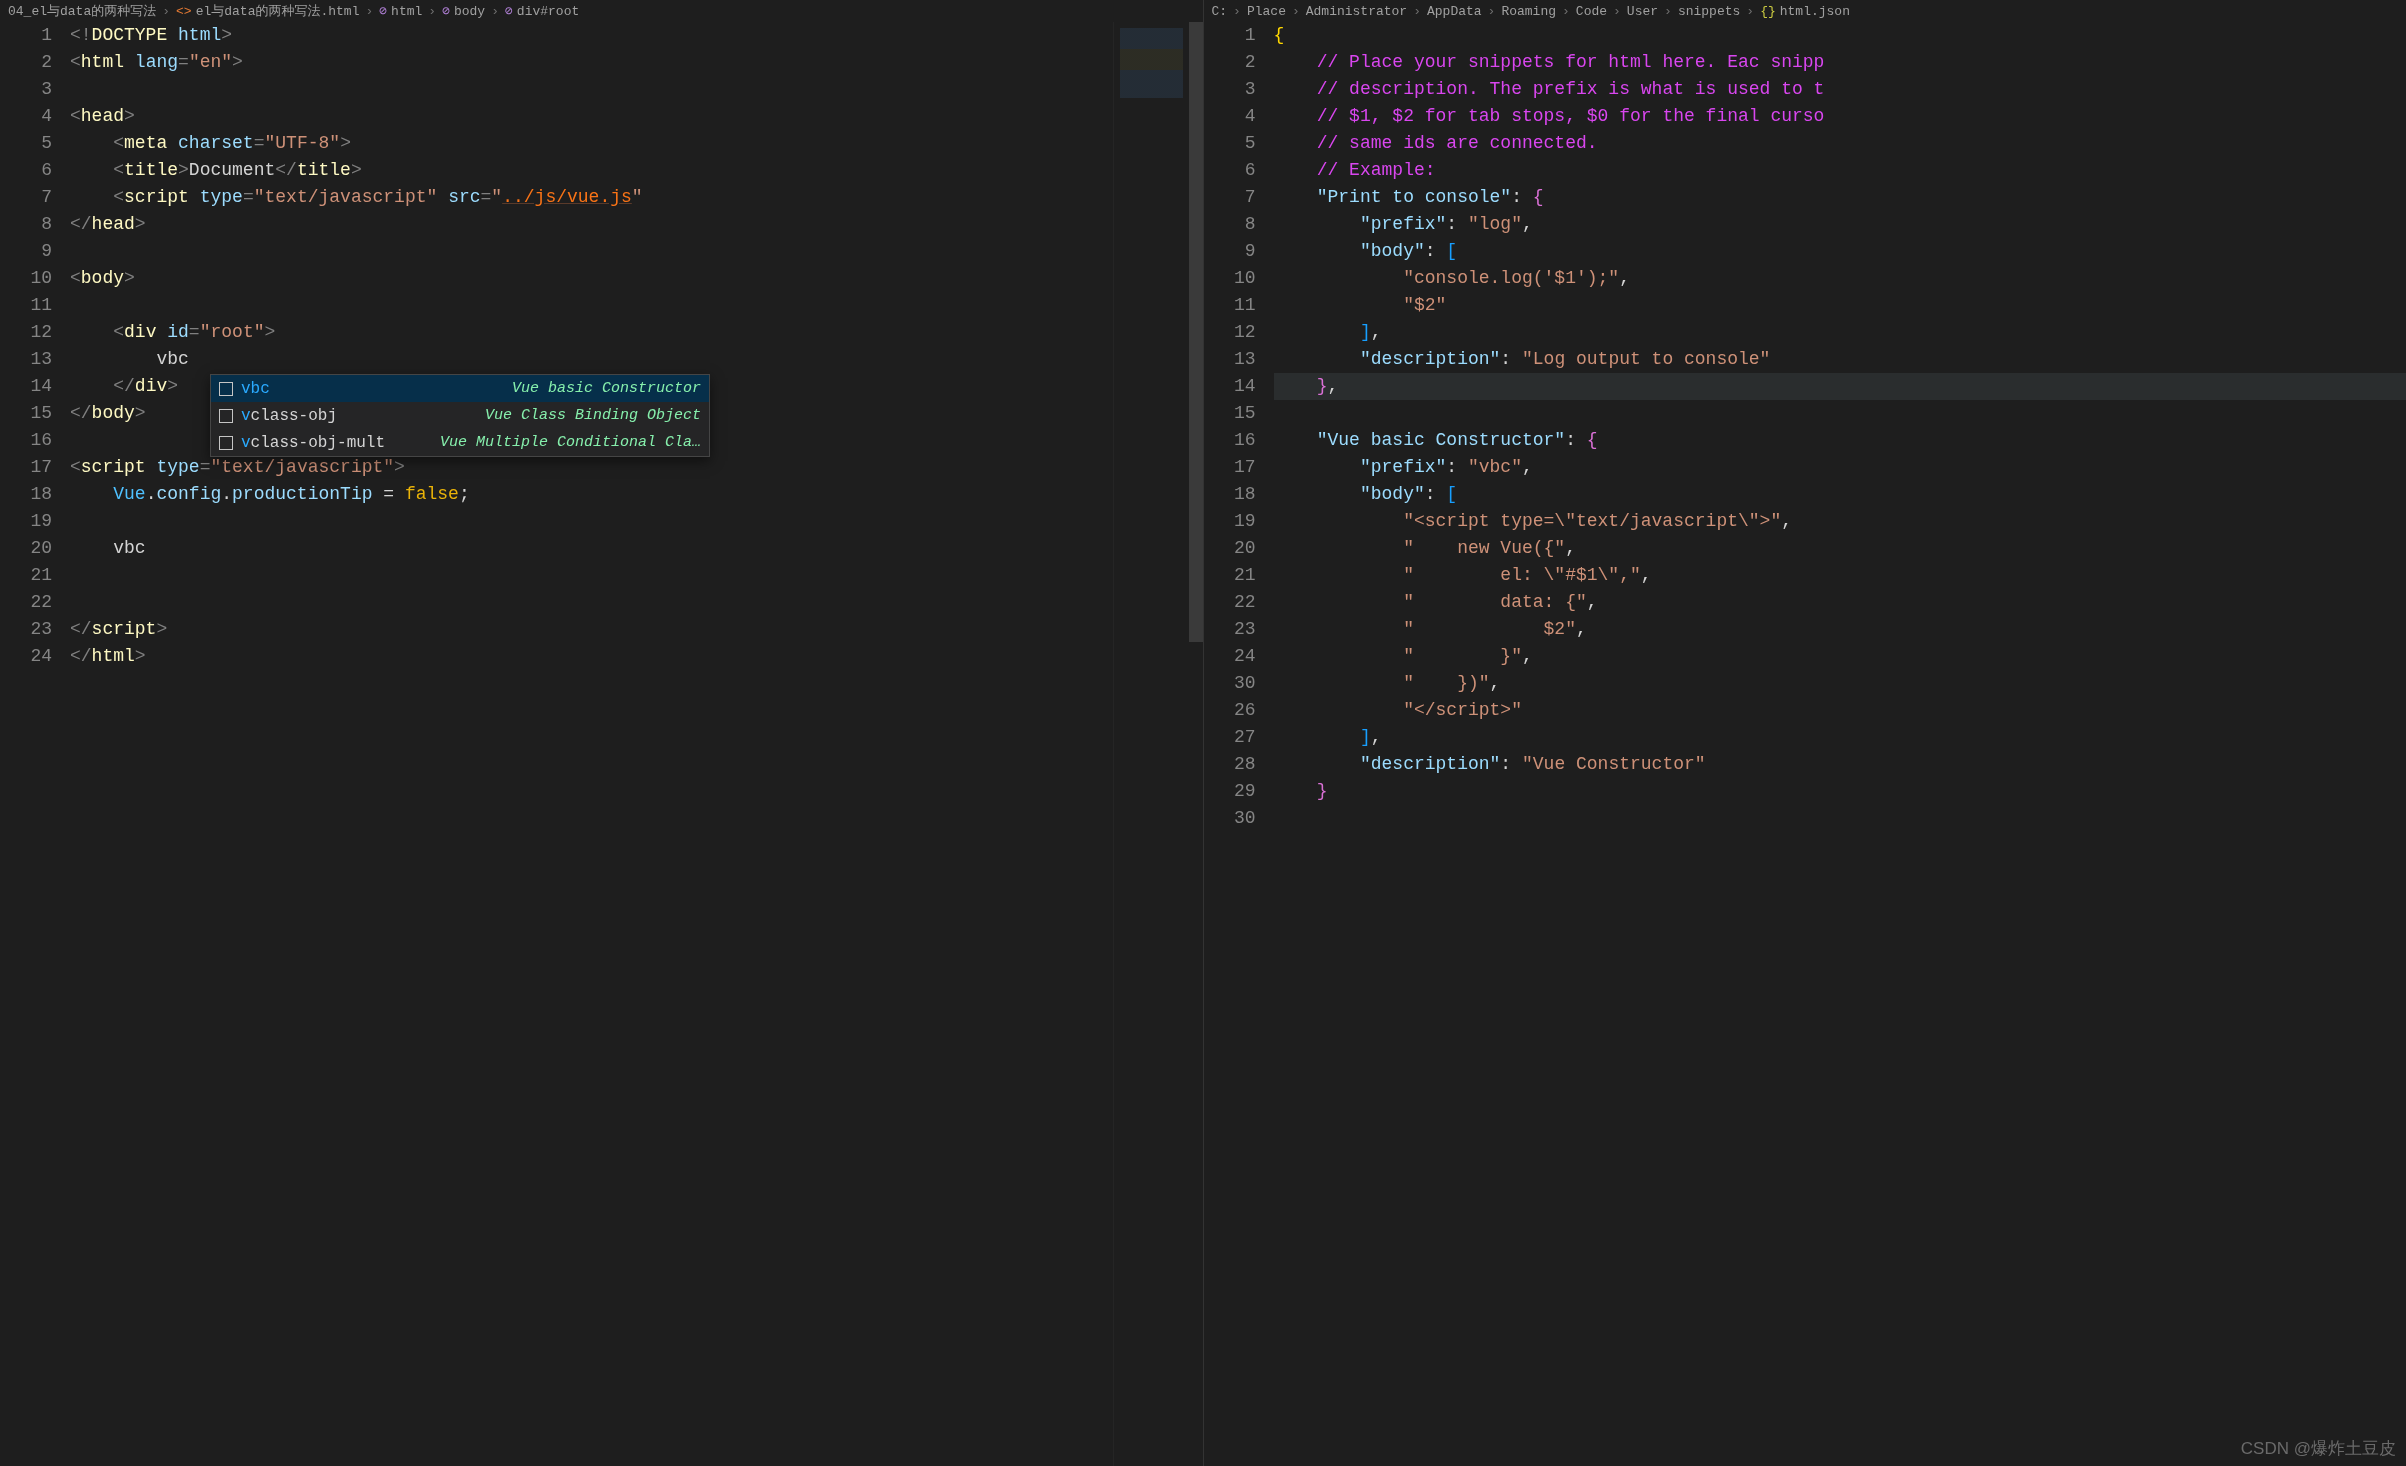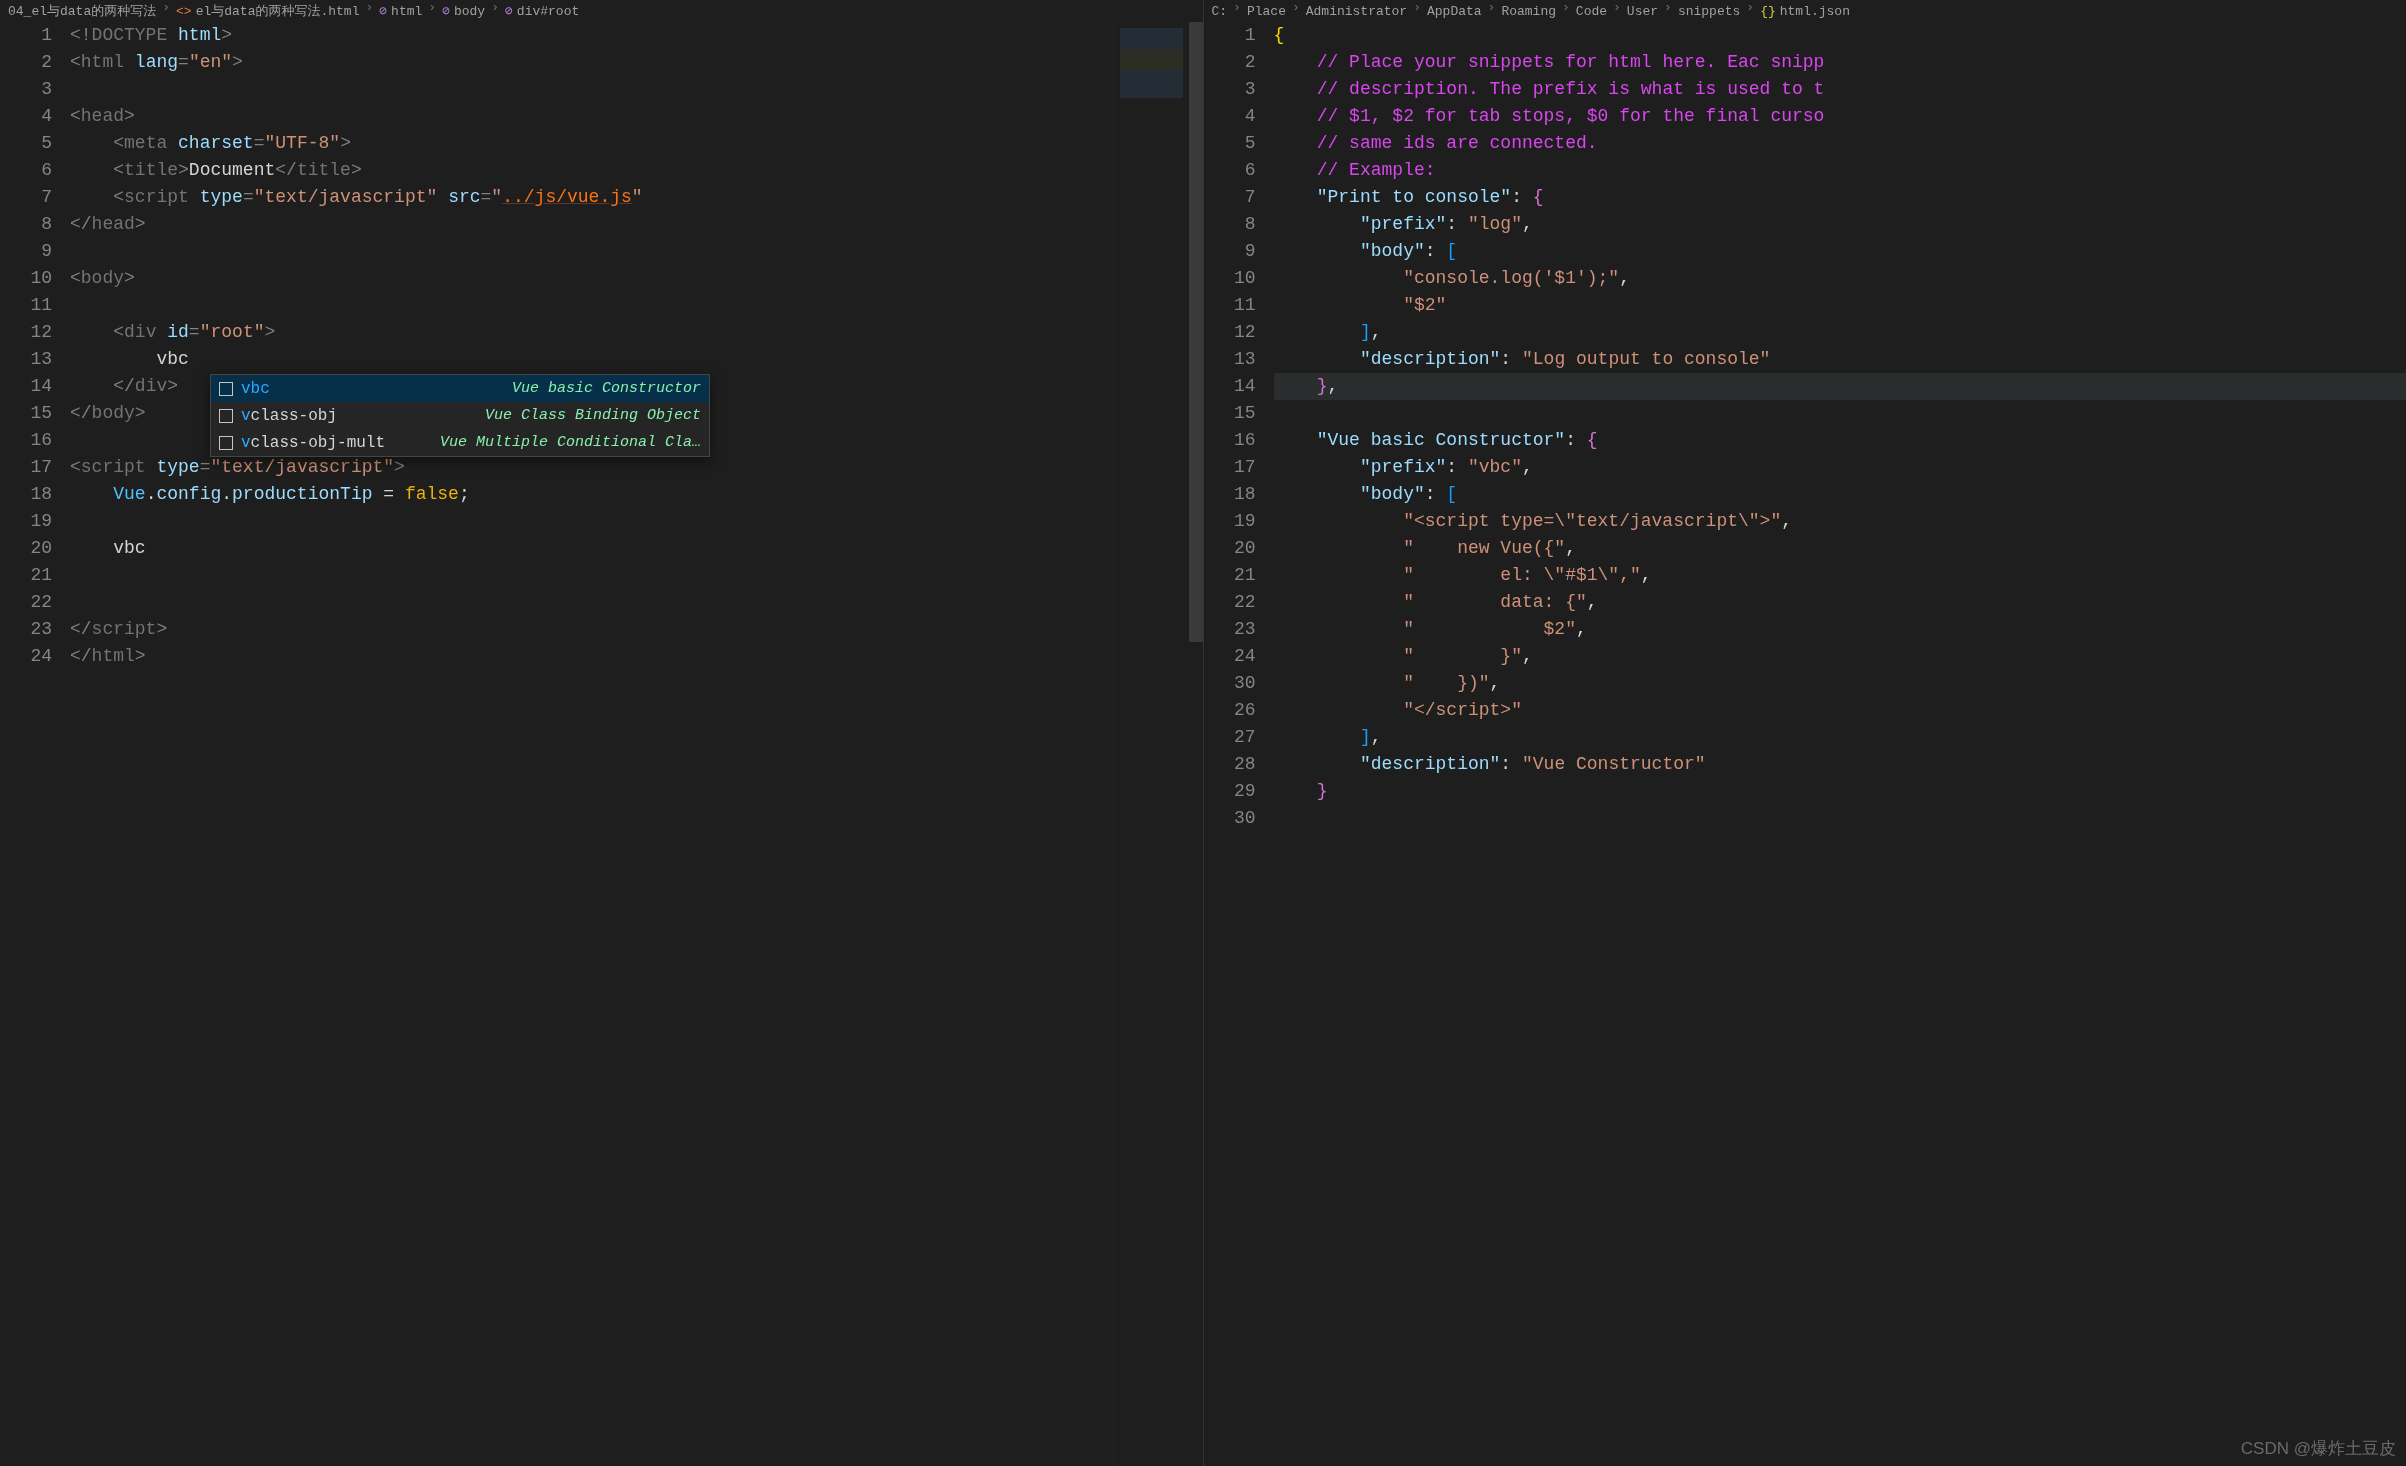--- a/index.html
+++ b/index.html
@@ -20,20 +20,21 @@
 .pane {
   flex: 1;
   display: flex;
   flex-direction: column;
   position: relative;
   overflow: hidden;
 }
 .pane-left { border-right: 1px solid #333; }
 .breadcrumbs {
   display: flex;
+  align-items: center;
   height: 22px;
   padding: 0 8px;
   font-size: 13px;
   color: #a0a0a0;
   background: #1e1e1e;
   white-space: nowrap;
   overflow: hidden;
 }
 .breadcrumbs .crumb { display: inline-flex; align-items: center; gap: 4px; }
 .breadcrumbs .sep { margin: 0 6px; color: #6e6e6e; }
@@ -84,21 +85,21 @@
 .minimap .slider {
   position: absolute;
   top: 0;
   right: 0;
   width: 14px;
   height: 620px;
   background: #3a3a3a;
 }
 
 .t-pun { color: #808080; }
-.t-tag { color: #737373; }
+.t-tag { color: #fef9c3; }
 .t-attr { color: #9cdcfe; }
 .t-str { color: #ce9178; }
 .t-txt { color: #d4d4d4; }
 .t-var { color: #4fc1ff; }
 .t-prop{ color: #9cdcfe; }
 .t-bool{ color: #eab308; }
 .t-com { color: #d946ef; }
 .t-brace{ color: #ffd700; }
 .t-brace2{ color: #da70d6; }
 .t-brace3{ color: #179fff; }

